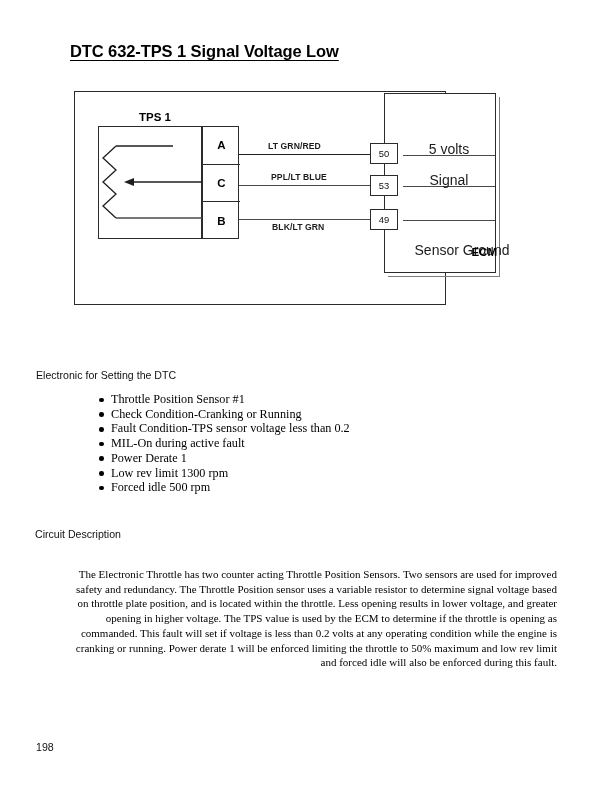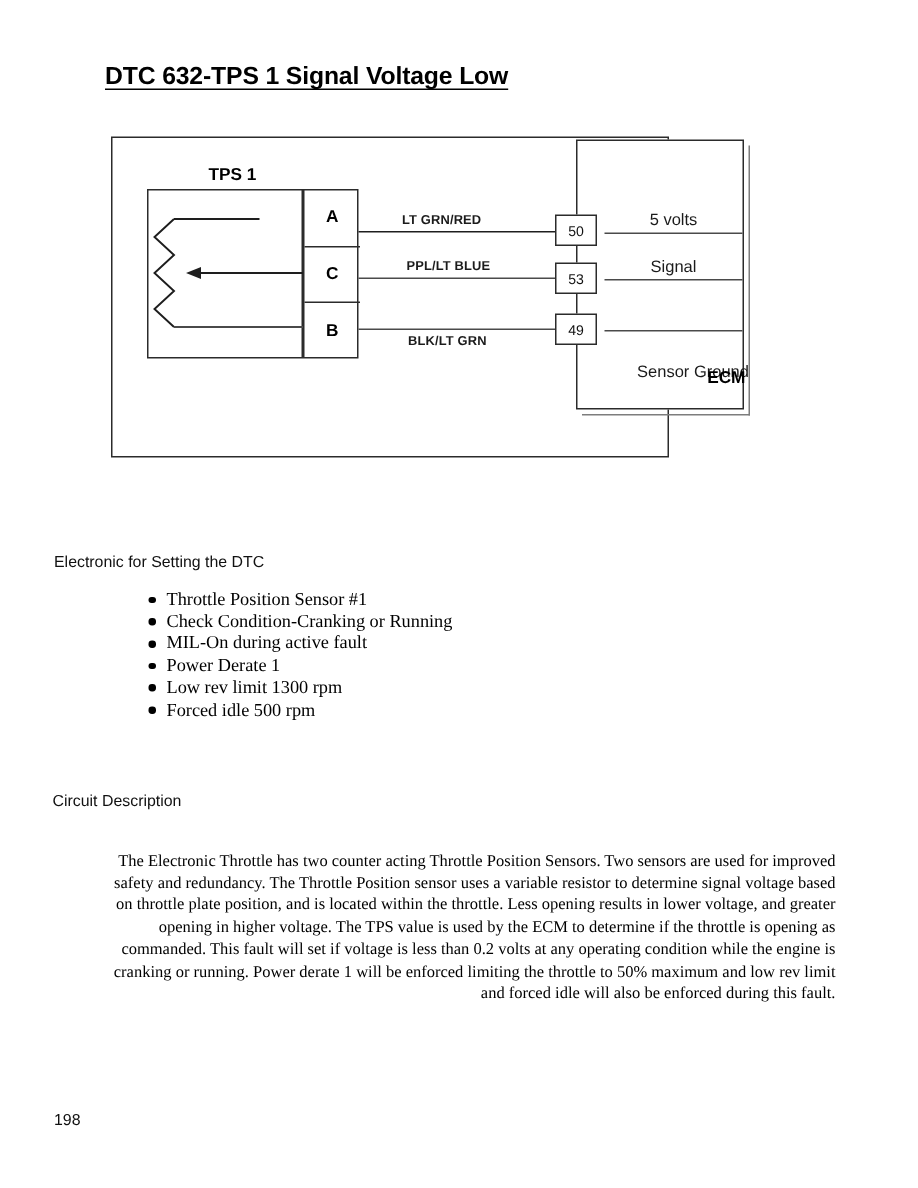--- a/index.html
+++ b/index.html
@@ -146,21 +146,21 @@
     top: 152px;
     width: 112px;
     text-align: right;
     font-family: "Liberation Sans", sans-serif;
     font-weight: bold;
     font-size: 11.5px;
   }
   .ecm-pin-label {
     position: absolute;
     font-family: "Liberation Sans", sans-serif;
-    font-size: 11px;
+    font-size: 14px;
     font-weight: normal;
     white-space: nowrap;
     color: #1b1b1b;
     text-align: center;
   }
 
   
   .pin-box {
     position: absolute;
     width: 28px;
@@ -294,20 +294,21 @@
   <div class="pin-box" style="left:295px; top:82.5px;">53</div>
   <div class="pin-box" style="left:295px; top:116.5px;">49</div>
 
 </div>
 
 <div class="section-heading" id="conditions-heading">Electronic for Setting the DTC</div>
 
 <ul id="conditions-list">
   <li>Throttle Position Sensor #1</li>
   <li>Check Condition-Cranking or Running</li>
+  <li>Fault Condition-TPS sensor voltage less than 0.2</li>
   <li>MIL-On during active fault</li>
   <li>Power Derate 1</li>
   <li>Low rev limit 1300 rpm</li>
   <li>Forced idle 500 rpm</li>
 </ul>
 
 <div class="section-heading" id="circuit-heading">Circuit Description</div>
 
 <p id="circuit-paragraph">The Electronic Throttle has two counter acting Throttle Position Sensors. Two sensors are used for improved safety and redundancy. The Throttle Position sensor uses a variable resistor to determine signal voltage based on throttle plate position, and is located within the throttle. Less opening results in lower voltage, and greater opening in higher voltage.  The TPS value is used by the ECM to determine if the throttle is opening as commanded. This fault will set if voltage is less than 0.2 volts at any operating condition while the engine is cranking or running. Power derate 1 will be enforced limiting the throttle to 50% maximum and low rev limit and forced idle will also be enforced during this fault.</p>
 

